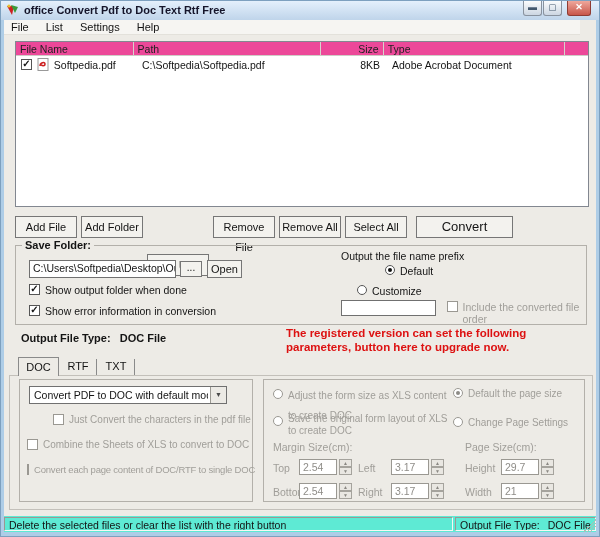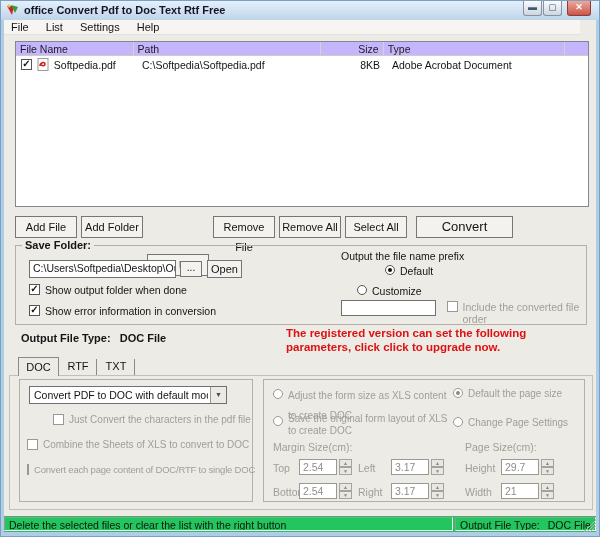--- a/index.html
+++ b/index.html
@@ -23,21 +23,21 @@
   #client { position:absolute; top:19px; left:3px; right:3px; bottom:4px; background:#edebe6; }
   
   .abs { position:absolute; }
 
   
   #menubar { position:absolute; top:19px; left:3px; right:19px; height:15px; background:#f6f5f2; border-bottom:1px solid #e3e1db; }
   .menu-item { display:inline-block; padding:1px 7px 0 7px; font-size:11px; cursor:default; }
 
   
   #filelist { left:14px; top:40px; width:574px; height:166px; background:#fff; border:1px solid #828790; }
-  #list-header { display:flex; height:14px; background:#c4b5fd; border-bottom:1px solid #cfccc6; }
+  #list-header { display:flex; height:14px; background:#ec4899; border-bottom:1px solid #cfccc6; }
   .hcell { border-right:1px solid #d6d3cd; font-size:10.5px; padding:1px 4px 0 4px; color:#222; overflow:hidden; white-space:nowrap; }
   .hc0{width:118px;} .hc1{width:188px;} .hc2{width:63px; text-align:right;} .hc3{width:182px;} .hc4{width:23px; border-right:none;}
   #list-row { display:flex; height:17px; align-items:center; }
   .rcell { font-size:10.5px; white-space:nowrap; overflow:hidden; }
   .cb-box { display:inline-block; width:11px; height:11px; background:#fff; border:1px solid #555; text-align:center; vertical-align:middle; }
   .cb-box .mark { font-size:10px; line-height:10px; color:#111; font-weight:bold; display:block; margin-top:-1px; }
 
   
   .btn { position:absolute; height:22px; background:#f3f2ee; border:1px solid #767676; font-size:11px;
     font-family:"Liberation Sans",sans-serif; text-align:center; line-height:20px; color:#141414; }
@@ -76,21 +76,21 @@
   
   .tab { position:absolute; font-size:11px; text-align:center; z-index:3; }
   #tab-doc { left:17px; top:356px; width:41px; height:19px; border:1px solid #8a8a8a; border-bottom:none; background:#edebe6; line-height:18px; }
   .tab-inactive { top:358px; height:16px; border-right:1px solid #8a8a8a; line-height:15px; background:transparent; }
   #tab-rtf { left:59px; width:37px; } #tab-txt { left:97px; width:37px; }
   #tab-frame { left:8px; top:374px; width:584px; height:135px; border:1px solid #c3c0ba; }
 
   #upgrade { position:absolute; left:285px; top:325px; width:290px; font-weight:bold; font-size:11.5px; color:#dd1111; line-height:14px; cursor:pointer; }
 
   
-  #statusbar { position:absolute; left:3px; right:3px; bottom:4px; height:16px; background:#22c55e; }
+  #statusbar { position:absolute; left:3px; right:3px; bottom:4px; height:16px; background:#5eead4; }
   .spanel { position:absolute; top:1px; height:14px; border:1px solid; border-color:#9b9893 #f8f7f4 #f8f7f4 #9b9893; font-size:10.5px; padding:1px 4px 0 4px; white-space:nowrap; overflow:hidden; }
   #grip { position:absolute; right:0; bottom:0; width:13px; height:13px;
     background:linear-gradient(135deg, transparent 0 50%, #b9b6b0 50% 56%, transparent 56% 62%, #b9b6b0 62% 68%, transparent 68% 74%, #b9b6b0 74% 80%, transparent 80%); }
 </style>
 </head>
 <body>
 
 <div id="window">
 
   <div id="titlebar">
@@ -181,21 +181,21 @@
     <span class="cb-box"></span>
     <span class="lbl disabled-txt">Include the converted file order</span>
   </div>
 
   <div class="abs" style="left:20px; top:331px; font-weight:bold;">
     <span>Output File Type:</span>
     <span style="margin-left:6px;">DOC File</span>
   </div>
   <div id="upgrade">
     <div>The registered version can set the following</div>
-    <div>parameters, click click to upgrade now.</div>
+    <div>parameters, button here to upgrade now.</div>
   </div>
 
   <div class="tab" id="tab-doc">DOC</div>
   <div class="tab tab-inactive" id="tab-rtf">RTF</div>
   <div class="tab tab-inactive" id="tab-txt">TXT</div>
   <div class="abs" id="tab-frame"></div>
 
   <div class="gbox" style="left:18px; top:378px; width:234px; height:123px;"></div>
   <div class="combo" style="left:28px; top:385px; width:198px; height:18px;">
     <span class="txt">Convert PDF to DOC with default mode</span>

